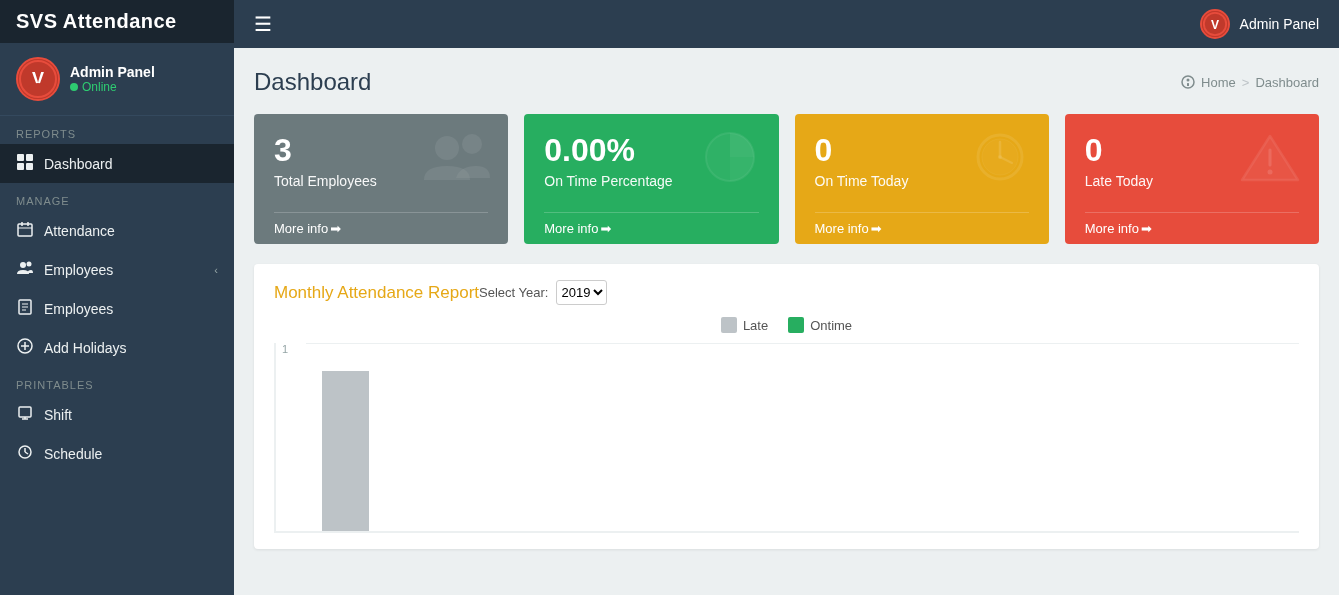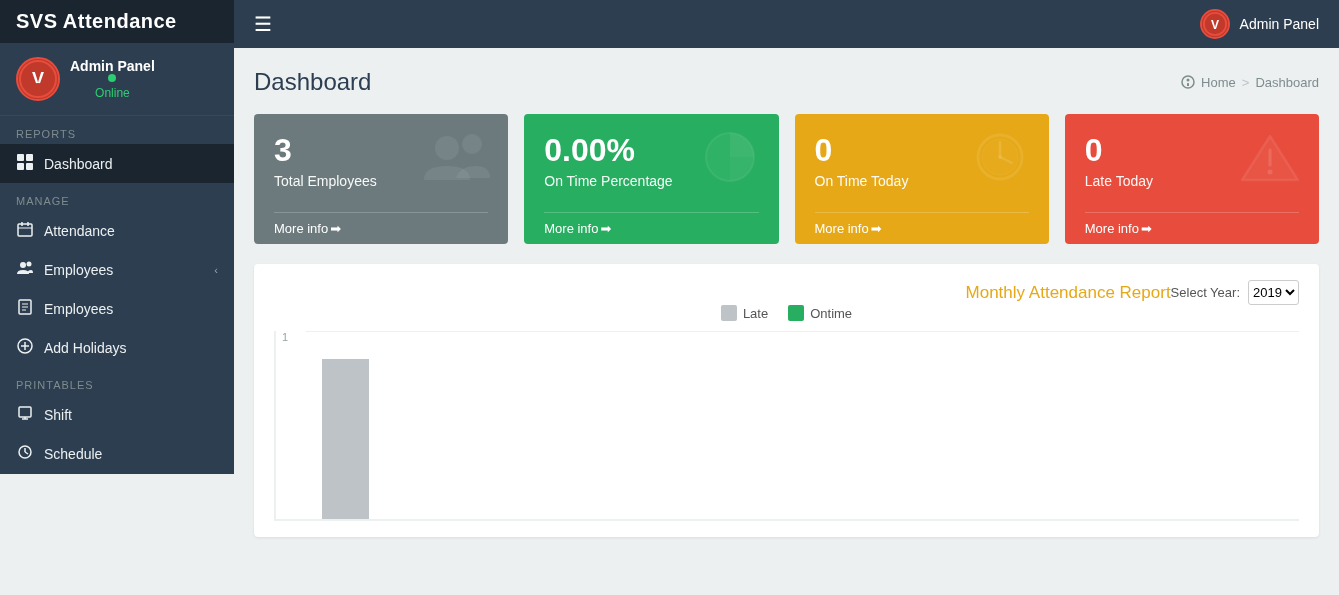--- a/index.html
+++ b/index.html
@@ -6,21 +6,21 @@
     body { font-family: 'Segoe UI', Arial, sans-serif; display: flex; height: 595px; overflow: hidden; background: #ecf0f1; }
 
     
     #sidebar {
       width: 234px;
       min-width: 234px;
       background: #2c3e50;
       color: #fff;
       display: flex;
       flex-direction: column;
-      height: 474px;
+      height: 595px;
       overflow-y: auto;
     }
     #sidebar-header {
       background: #1a252f;
       padding: 10px 16px;
       font-size: 20px;
       font-weight: bold;
       color: #fff;
       letter-spacing: 0.5px;
     }
@@ -38,21 +38,21 @@
       display: flex; align-items: center; justify-content: center;
       margin-right: 10px;
       font-size: 18px;
       font-weight: bold;
       color: #fff;
       flex-shrink: 0;
       position: relative;
       overflow: hidden;
     }
     .user-info .user-name { font-weight: bold; font-size: 14px; }
-    .user-info .user-status { font-size: 12px; color: #2ecc71; display: flex; align-items: center; gap: 4px; flex-direction: column; }
+    .user-info .user-status { font-size: 12px; color: #2ecc71; display: flex; align-items: center; gap: 4px; }
     .status-dot { width: 8px; height: 8px; border-radius: 50%; background: #2ecc71; display: inline-block; }
 
     .sidebar-section-label {
       padding: 12px 16px 4px;
       font-size: 11px;
       color: #7f8c8d;
       letter-spacing: 1px;
       text-transform: uppercase;
     }
     .sidebar-item {
@@ -157,21 +157,22 @@
     
     .report-section {
       background: #fff;
       border-radius: 4px;
       padding: 16px 20px;
       box-shadow: 0 1px 3px rgba(0,0,0,0.08);
     }
     .report-header {
       display: flex;
       align-items: center;
-      justify-content: flex-end;
+      justify-content: flex-start;
+      margin-bottom: 12px;
     }
     .report-title { color: #e6a817; font-size: 17px; font-weight: 500; }
     .select-year-group { display: flex; align-items: center; gap: 8px; font-size: 13px; color: #555; }
     .year-select {
       border: 1px solid #ccc;
       border-radius: 3px;
       padding: 3px 0;
       font-size: 13px;
       background: #fff;
     }

